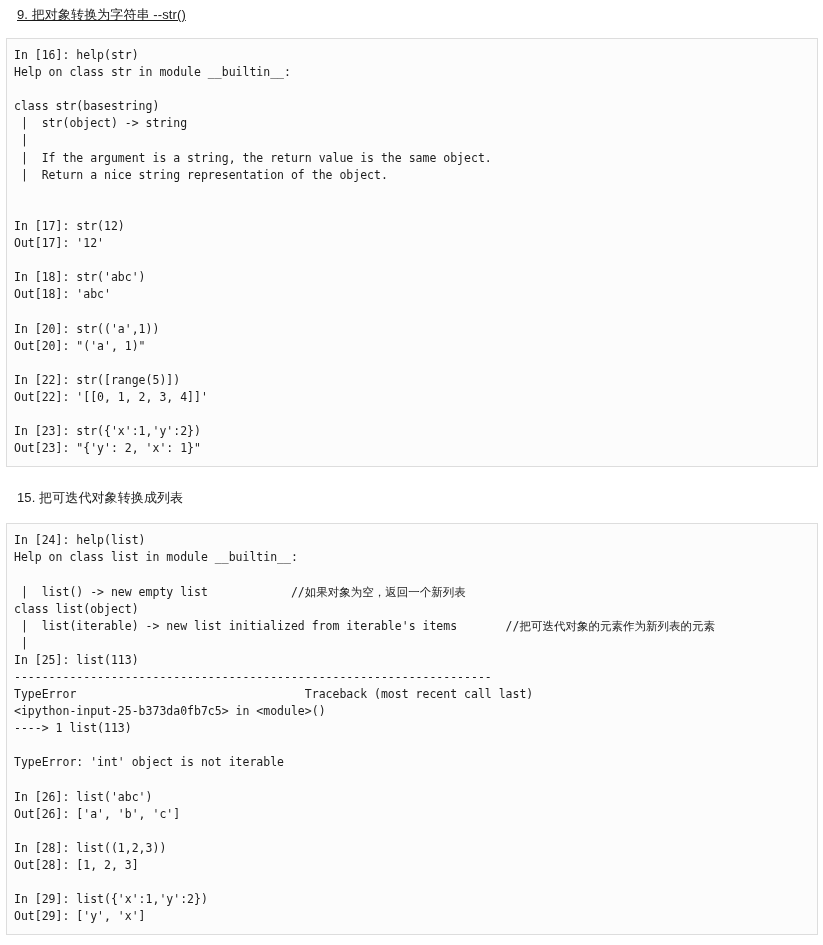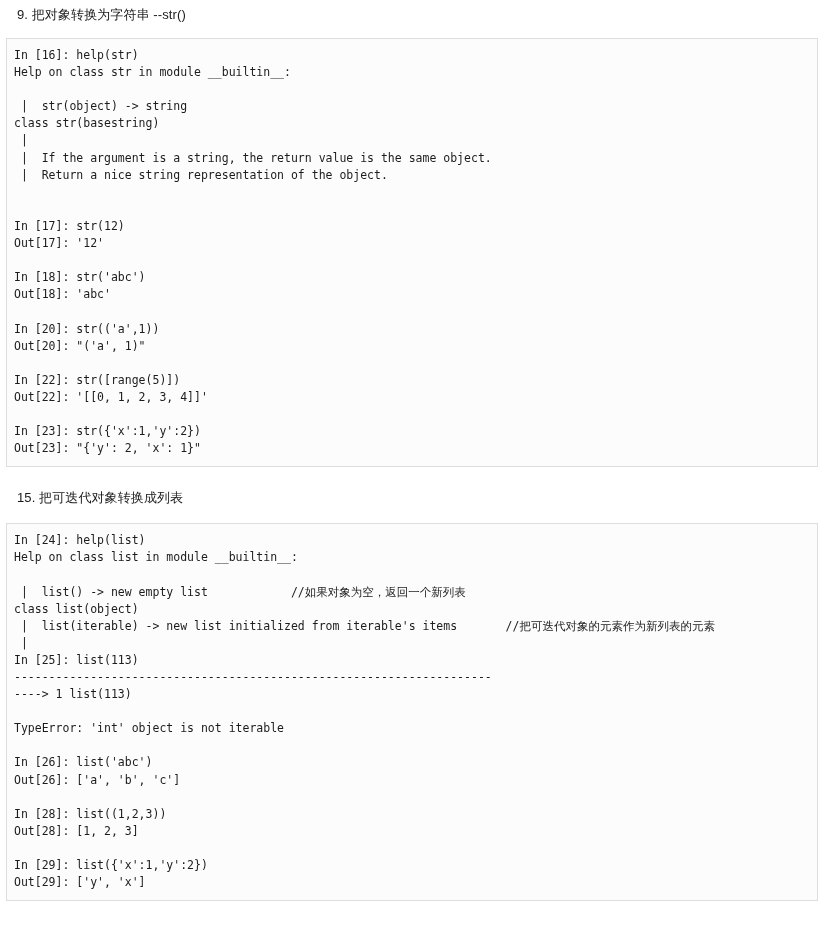--- a/index.html
+++ b/index.html
@@ -22,21 +22,21 @@
   }
   .section-heading {
     font-family: "Liberation Sans", sans-serif;
     font-size: 13px;
     line-height: 18px;
     color: #1a1a1a;
     padding-left: 17px;
     letter-spacing: 0.1px;
     white-space: pre;
   }
-  #heading-9 { padding-top: 6px; }
+  #heading-9 { padding-top: 6px; text-decoration: underline; }
   #heading-10 { padding-top: 22px; }
 
   .code-block {
     margin: 14px 5px 0 6px;
     border: 1px solid #dddddd;
     background: #fcfcfc;
     padding: 8px 0 9px 0;
     box-sizing: border-box;
   }
   #code-block-str { margin-top: 14px; }
@@ -69,22 +69,22 @@
 <body>
 
 <div class="page">
 
   <div class="section-heading" id="heading-9">9. 把对象转换为字符串 --str()</div>
 
   <div class="code-block" id="code-block-str">
       <div class="code-line">In [16]: help(str)</div>
       <div class="code-line">Help on class str in module __builtin__:</div>
       <div class="code-line blank"></div>
+      <div class="code-line">class str(basestring)</div>
       <div class="code-line"> |  str(object) -&gt; string</div>
-      <div class="code-line">class str(basestring)</div>
       <div class="code-line"> |</div>
       <div class="code-line"> |  If the argument is a string, the return value is the same object.</div>
       <div class="code-line"> |  Return a nice string representation of the object.</div>
       <div class="code-line blank"></div>
       <div class="code-line blank"></div>
       <div class="code-line">In [17]: str(12)</div>
       <div class="code-line">Out[17]: '12'</div>
       <div class="code-line blank"></div>
       <div class="code-line">In [18]: str('abc')</div>
       <div class="code-line">Out[18]: 'abc'</div>
@@ -104,20 +104,22 @@
   <div class="code-block" id="code-block-list">
       <div class="code-line">In [24]: help(list)</div>
       <div class="code-line">Help on class list in module __builtin__:</div>
       <div class="code-line blank"></div>
       <div class="code-line"> |  list() -&gt; new empty list            //如果对象为空，返回一个新列表</div>
       <div class="code-line">class list(object)</div>
       <div class="code-line"> |  list(iterable) -&gt; new list initialized from iterable's items       //把可迭代对象的元素作为新列表的元素</div>
       <div class="code-line"> |</div>
       <div class="code-line">In [25]: list(113)</div>
       <div class="dash-rule">---------------------------------------------------------------------</div>
+      <div class="code-line">TypeError                                 Traceback (most recent call last)</div>
+      <div class="code-line">&lt;ipython-input-25-b373da0fb7c5&gt; in &lt;module&gt;()</div>
       <div class="code-line">----&gt; 1 list(113)</div>
       <div class="code-line blank"></div>
       <div class="code-line">TypeError: 'int' object is not iterable</div>
       <div class="code-line blank"></div>
       <div class="code-line">In [26]: list('abc')</div>
       <div class="code-line">Out[26]: ['a', 'b', 'c']</div>
       <div class="code-line blank"></div>
       <div class="code-line">In [28]: list((1,2,3))</div>
       <div class="code-line">Out[28]: [1, 2, 3]</div>
       <div class="code-line blank"></div>

